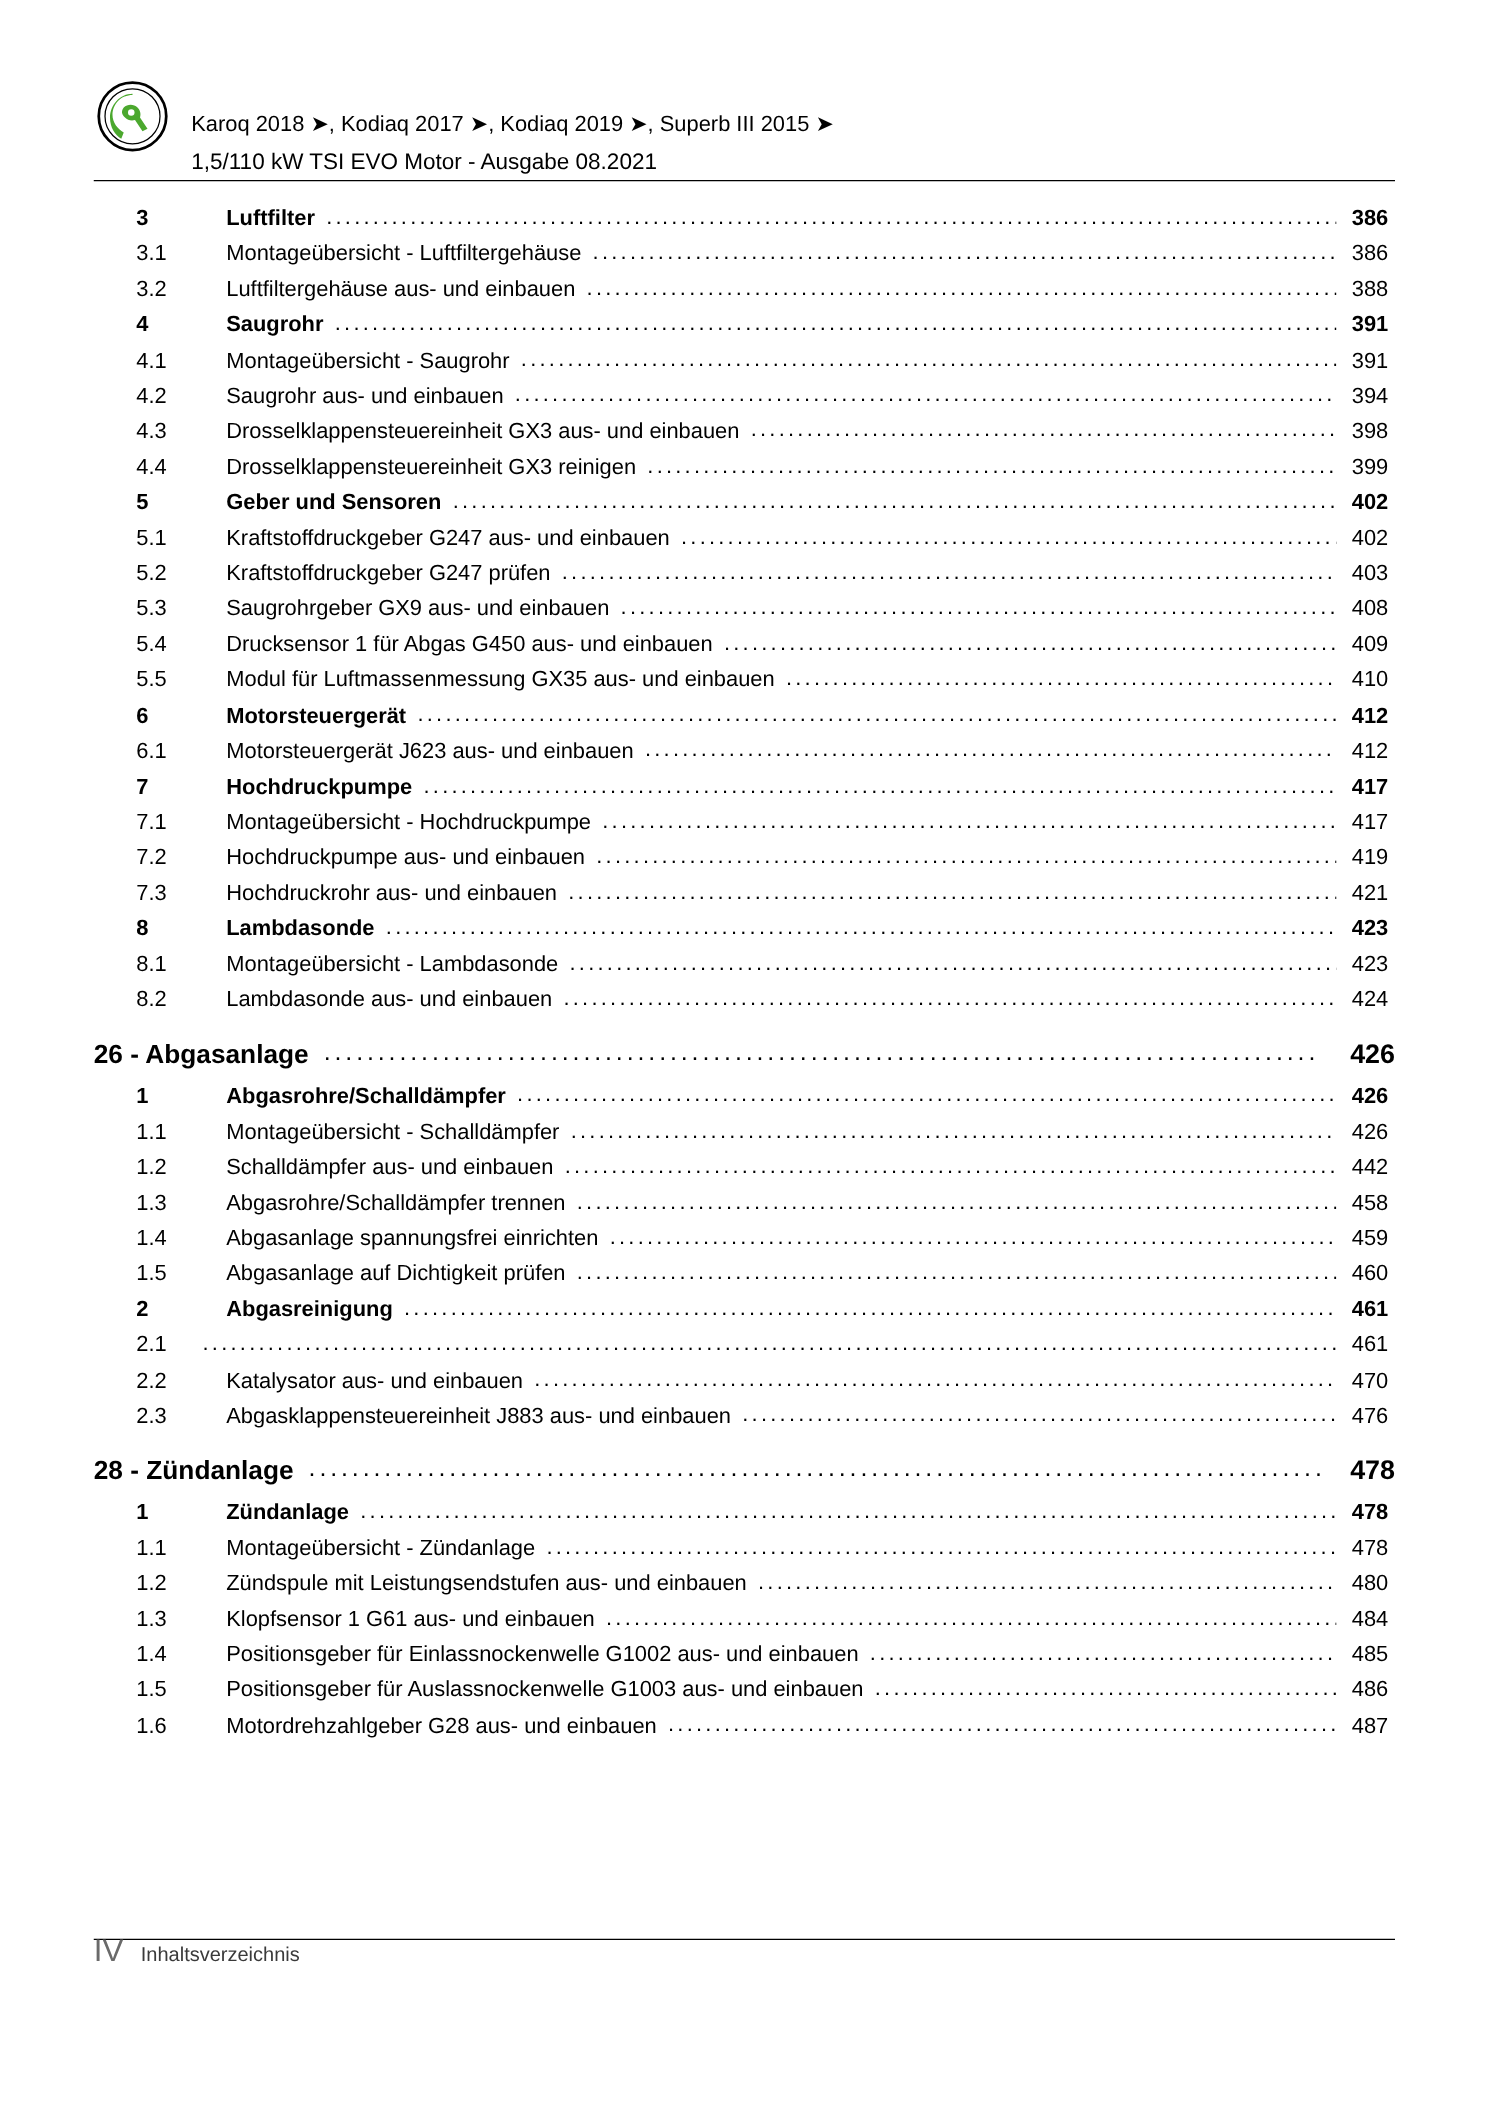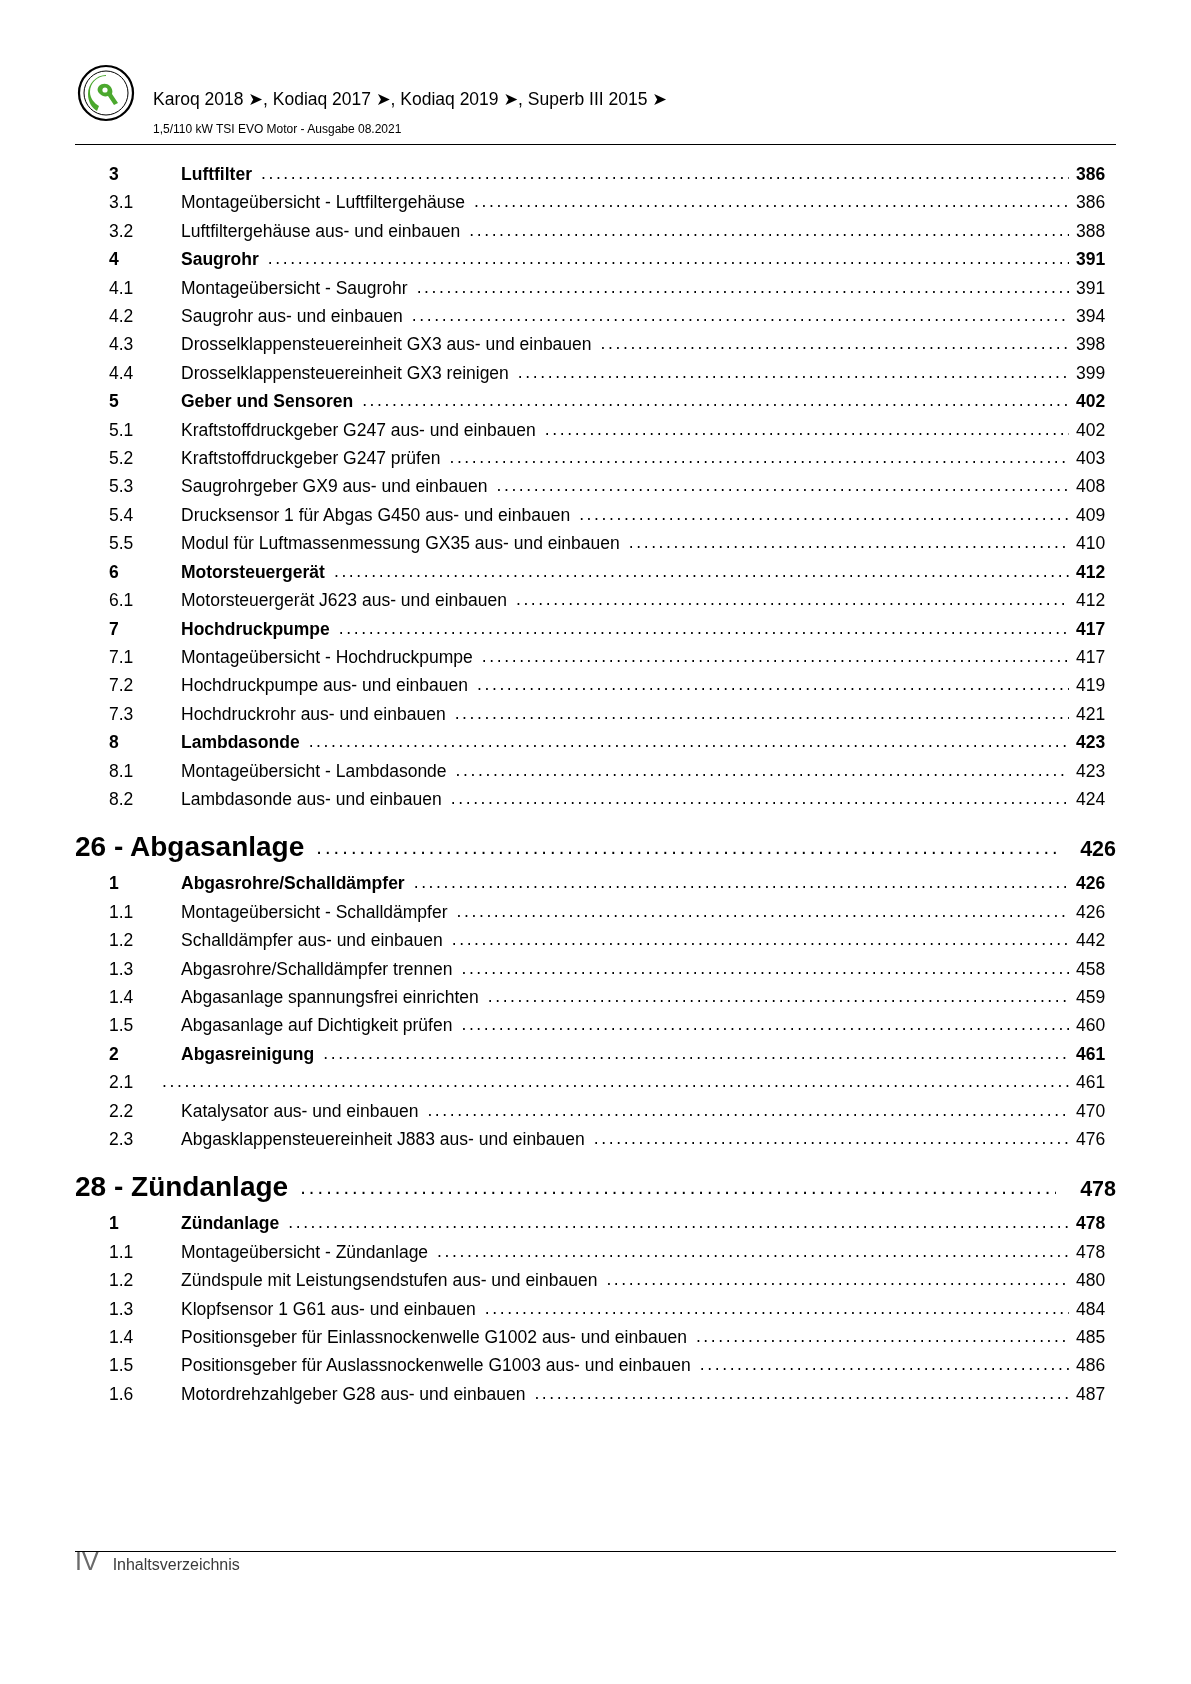--- a/index.html
+++ b/index.html
@@ -41,21 +41,21 @@
   .header-text {
     position: absolute;
     left: 78px;
     top: 26px;
     font-size: 17.5px;
     line-height: 30px;
     color: #000;
     white-space: nowrap;
   }
   .header-line2 {
-    font-size: 12px;
+    font-size: 18px;
   }
   .header-rule {
     position: absolute;
     left: 0;
     right: 0;
     top: 86px;
     border-bottom: 1.6px solid #000;
   }
 
   
@@ -87,21 +87,21 @@
     white-space: nowrap;
     margin: 0 7px 0 9px;
     font-size: 17.5px;
     letter-spacing: 2.6px;
     color: #000;
     position: relative;
     top: -1px;
   }
   .row .page-no {
     flex: 0 0 auto;
-    text-align: left;
+    text-align: center;
     min-width: 40px;
   }
 
   .lvl-1 {
     font-weight: bold;
   }
   .lvl-1 .num {
     width: 78px;
     padding-left: 34px;
     box-sizing: border-box;
@@ -125,21 +125,21 @@
   .chapter-row {
     display: flex;
     align-items: baseline;
     white-space: nowrap;
     margin-top: 18px;
     margin-bottom: 6px;
   }
   .chapter-row .chaptitle {
     flex: 0 0 auto;
     font-weight: bold;
-    font-size: 28px;
+    font-size: 21px;
     padding-left: 0px;
   }
   .chapter-row .dots {
     flex: 1 1 auto;
     overflow: hidden;
     white-space: nowrap;
     margin: 0 8px 0 12px;
     font-size: 20px;
     letter-spacing: 3.1px;
     position: relative;

